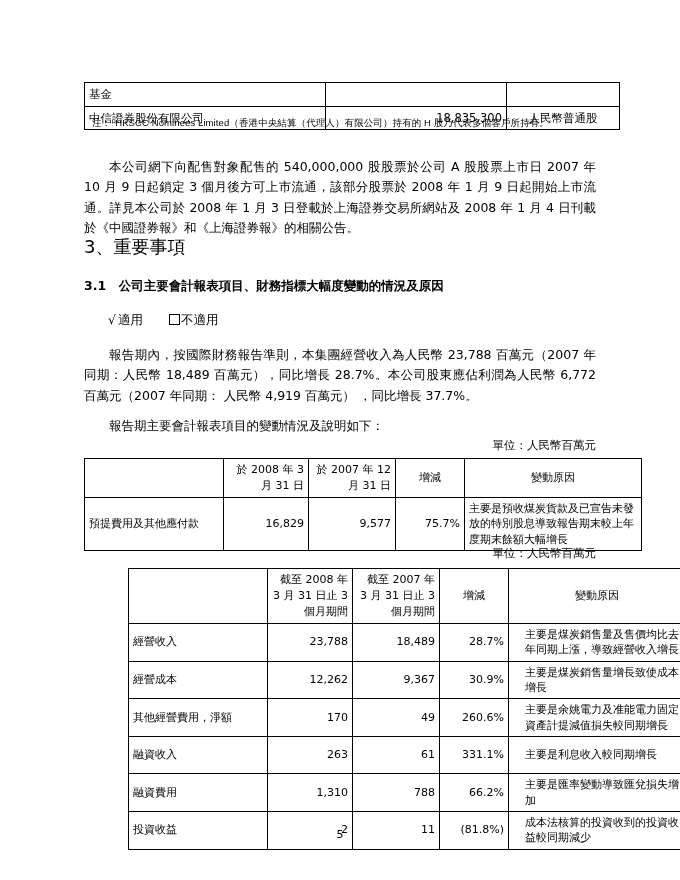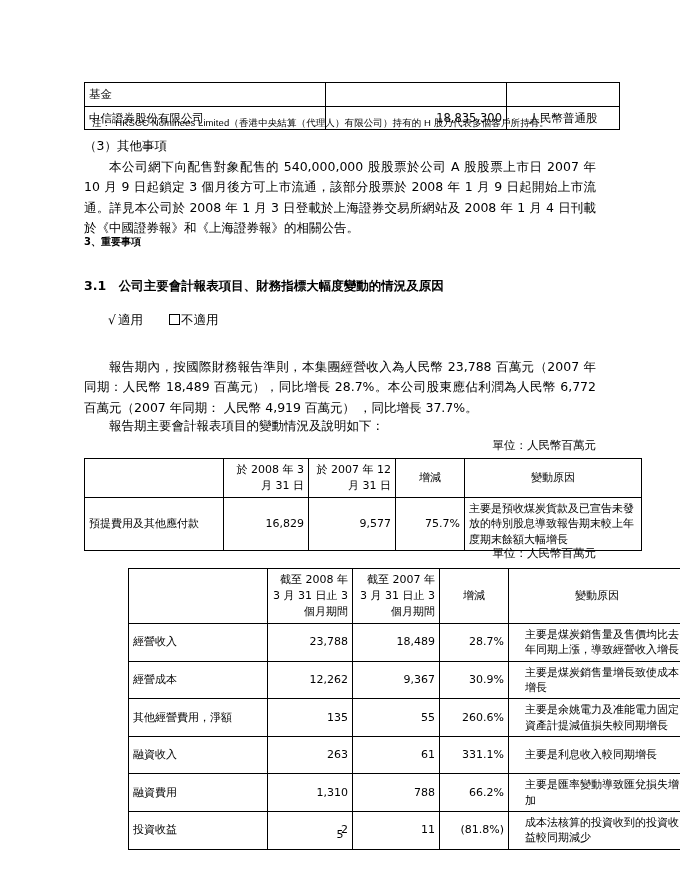--- a/index.html
+++ b/index.html
@@ -74,22 +74,22 @@
     width: 512px;
     font-size: 12.5px;
     line-height: 1.62;
     text-align: justify;
   }
   .indent { text-indent: 2em; }
 
   .sec-head {
     position: absolute;
     left: 84px;
-    font-weight: bold;
-    font-size: 10px;
+    font-weight: normal;
+    font-size: 18px;
     text-align: right;
   }
   .sub-head {
     position: absolute;
     left: 84px;
     font-weight: bold;
     font-size: 12.5px;
     text-align: right;
   }
   .applic {
@@ -175,34 +175,33 @@
         <td class="tt-c2">18,835,300</td>
         <td class="tt-c3">人民幣普通股</td>
       </tr>
     </tbody>
   </table>
 
   <div class="note-line">
     <span class="note-label">注：</span><span class="latin">HKSCC Nominees Limited（香港中央結算（代理人）有限公司）持有的 H 股乃代表多個客戶所持有。</span>
   </div>
 
-  <div class="para" style="top:136px;">（3）其他事項</div>
   <div class="para indent" style="top:157px;">本公司網下向配售對象配售的 540,000,000 股股票於公司 A 股股票上市日 2007 年 10 月 9 日起鎖定 3 個月後方可上市流通，該部分股票於 2008 年 1 月 9 日起開始上市流通。詳見本公司於 2008 年 1 月 3 日登載於上海證券交易所網站及 2008 年 1 月 4 日刊載於《中國證券報》和《上海證券報》的相關公告。</div>
 
   <div class="sec-head" style="top:235px;">3、重要事項</div>
 
   <div class="sub-head" style="top:278px;">3.1　公司主要會計報表項目、財務指標大幅度變動的情況及原因</div>
 
   <div class="applic" style="top:312px;margin-left:24px;">
     <span><span class="tick">√</span><span>適用</span></span>
     <span class="gap"></span>
     <span><span class="chk-empty"></span><span>不適用</span></span>
   </div>
 
-  <div class="para indent" style="top:357px;">報告期內，按國際財務報告準則，本集團經營收入為人民幣 23,788 百萬元（2007 年同期：人民幣 18,489 百萬元），同比增長 28.7%。本公司股東應佔利潤為人民幣 6,772 百萬元（2007 年同期： 人民幣 4,919 百萬元） ，同比增長 37.7%。</div>
+  <div class="para indent" style="top:345px;">報告期內，按國際財務報告準則，本集團經營收入為人民幣 23,788 百萬元（2007 年同期：人民幣 18,489 百萬元），同比增長 28.7%。本公司股東應佔利潤為人民幣 6,772 百萬元（2007 年同期： 人民幣 4,919 百萬元） ，同比增長 37.7%。</div>
 
   <div class="para indent" style="top:416px;">報告期主要會計報表項目的變動情況及說明如下：</div>
 
   <div class="unit-line" style="top:438px;">單位：人民幣百萬元</div>
 
   <table class="doc-table table1">
     <thead>
       <tr>
         <td class="t1-c1"></td>
         <td class="t1-c2 hdr-date">於 2008 年 3 月 31 日</td>
@@ -244,22 +243,22 @@
       </tr>
       <tr>
         <td class="t2-c1">經營成本</td>
         <td class="t2-c2">12,262</td>
         <td class="t2-c3">9,367</td>
         <td class="t2-c4">30.9%</td>
         <td class="t2-c5 reason">主要是煤炭銷售量增長致使成本增長</td>
       </tr>
       <tr>
         <td class="t2-c1">其他經營費用，淨額</td>
-        <td class="t2-c2">135</td>
-        <td class="t2-c3">55</td>
+        <td class="t2-c2">170</td>
+        <td class="t2-c3">49</td>
         <td class="t2-c4">260.6%</td>
         <td class="t2-c5 reason">主要是余姚電力及准能電力固定資產計提減值損失較同期增長</td>
       </tr>
       <tr>
         <td class="t2-c1">融資收入</td>
         <td class="t2-c2">263</td>
         <td class="t2-c3">61</td>
         <td class="t2-c4">331.1%</td>
         <td class="t2-c5 reason">主要是利息收入較同期增長</td>
       </tr>

